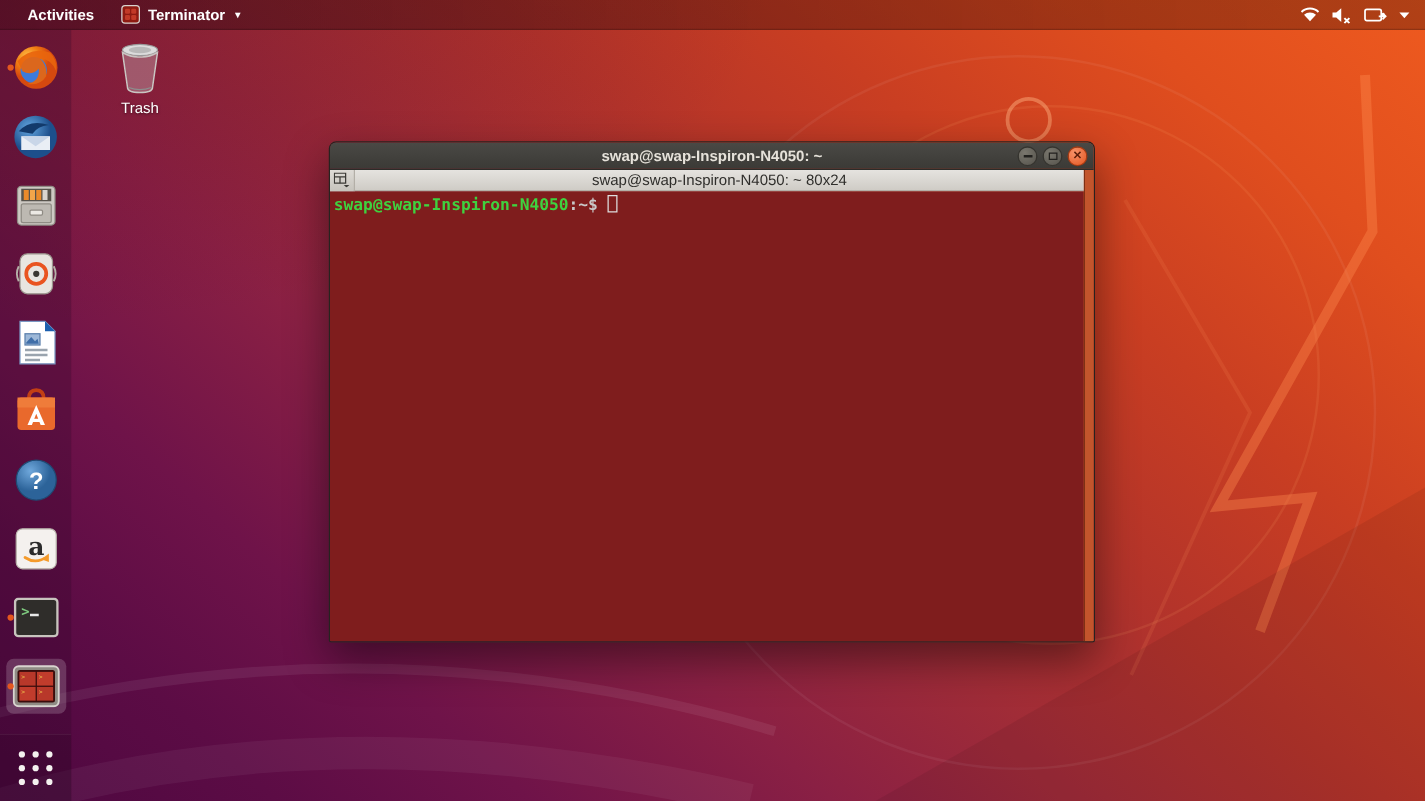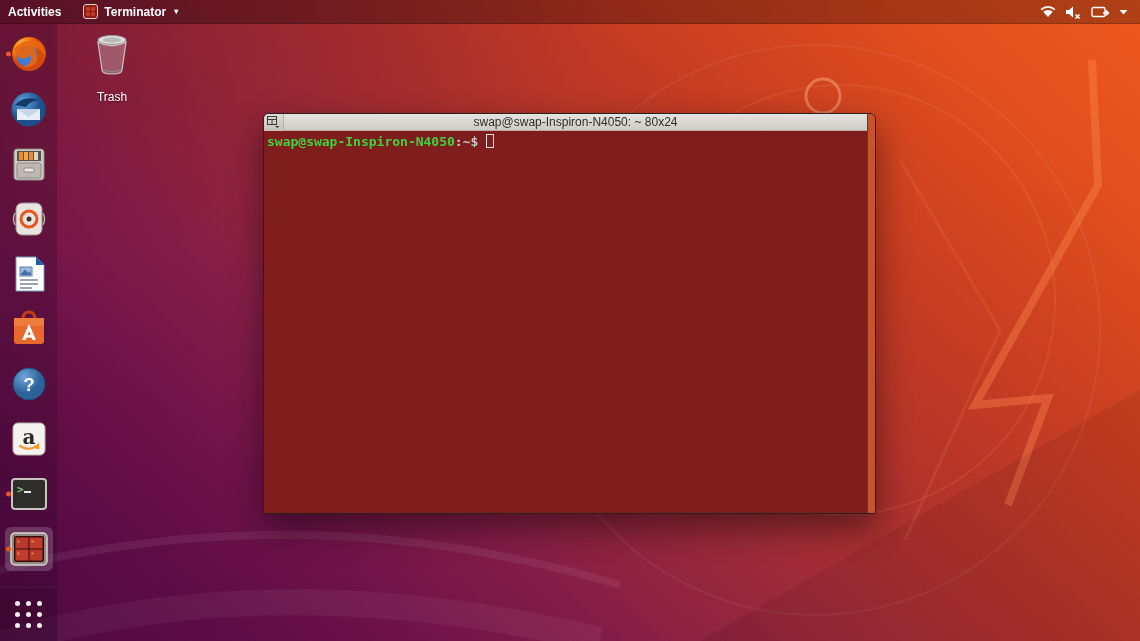--- a/index.html
+++ b/index.html
@@ -18,21 +18,21 @@
   .wallpaper svg { position:absolute; inset:0; }
 
   
   .topbar {
     position:absolute; top:0; left:0; width:1140px; height:24px;
     background:linear-gradient(90deg, rgba(25,0,8,0.38), rgba(35,5,0,0.30));
     border-bottom:1px solid rgba(0,0,0,0.18);
     display:flex; align-items:center; color:#ffffff;
     font-size:12px; font-weight:bold; z-index:50;
   }
-  .tb-left { display:flex; align-items:center; gap:14px; padding-left:4px; }
+  .tb-left { display:flex; align-items:center; gap:14px; padding-left:18px; }
   .tb-item { display:flex; align-items:center; gap:6px; height:24px; padding:0 4px; cursor:default; }
   .mini-app-icon {
     width:15px; height:15px; border-radius:3px;
     background:#8e1b12; border:1px solid #d8d4cf;
     display:grid; grid-template-columns:1fr 1fr; grid-template-rows:1fr 1fr; gap:1px; padding:2px;
   }
   .mini-app-icon i { background:#c23a28; border-radius:1px; }
   .caret { font-size:8px; margin-left:2px; }
   .tb-center { position:absolute; left:0; right:0; display:flex; justify-content:center; pointer-events:none; }
   .clock-wrap { display:flex; align-items:center; gap:6px; pointer-events:auto; }
@@ -54,21 +54,21 @@
   .dock-icon svg { display:block; }
   .show-apps {
     position:absolute; bottom:0; left:0; width:57px; height:54px;
     display:flex; align-items:center; justify-content:center;
     border-top:1px solid rgba(255,255,255,0.06); background:rgba(0,0,0,0.08);
   }
   .apps-grid { display:grid; grid-template-columns:repeat(3,5px); grid-template-rows:repeat(3,5px); gap:6px; }
   .apps-grid i { background:#f4f1ef; border-radius:50%; }
 
   
-  .trash { position:absolute; left:82px; top:34px; width:60px; display:flex; flex-direction:column; align-items:center; gap:14px; }
+  .trash { position:absolute; left:82px; top:34px; width:60px; display:flex; flex-direction:column; align-items:center; gap:3px; }
   .trash-label { color:#ffffff; font-size:12px; text-shadow:0 1px 2px rgba(0,0,0,0.55); }
 
   
   .window {
     position:absolute; left:263px; top:113px; width:613px; height:401px;
     border-radius:6px 6px 2px 2px;
     box-shadow:0 14px 34px rgba(0,0,0,0.45);
     display:flex; flex-direction:column;
     border:1px solid #27221f;
     overflow:hidden; z-index:60;
@@ -337,20 +337,34 @@
   <svg width="40" height="42" viewBox="0 0 40 42">
     <ellipse cx="20" cy="6" rx="14" ry="4.5" fill="#dcdcdc" stroke="#9a9a9a"></ellipse>
     <ellipse cx="20" cy="6" rx="9" ry="2.6" fill="#b9b9b9"></ellipse>
     <path d="M6 8 L10 36 Q 10 40 20 40 Q 30 40 30 36 L34 8 Q 27 12 20 11.5 Q 13 12 6 8 Z" fill="rgba(225,225,225,0.30)" stroke="#c9c5c2" stroke-width="1.2"></path>
     <path d="M11 36 Q 20 39.5 29 36" fill="none" stroke="#8d8d8d"></path>
   </svg>
   <span class="trash-label">Trash</span>
 </div>
 
 <div class="window">
+  <div class="titlebar">
+    <span class="title-text">swap@swap-Inspiron-N4050: ~</span>
+    <span class="win-buttons">
+      <span class="wbtn gray">
+          <span class="glyph-min"></span>
+        </span>
+      <span class="wbtn gray">
+          <span class="glyph-max"></span>
+        </span>
+      <span class="wbtn close">
+          <span>✕</span>
+        </span>
+    </span>
+  </div>
 
   <div class="win-body">
     <div class="win-main">
       <div class="tabbar">
         <span class="group-btn">
           <svg width="13" height="12" viewBox="0 0 13 12">
             <rect x="0.5" y="0.5" width="9" height="8" fill="none" stroke="#3c3b37"></rect>
             <line x1="0.5" y1="3.5" x2="9.5" y2="3.5" stroke="#3c3b37"></line>
             <line x1="5" y1="3.5" x2="5" y2="8.5" stroke="#3c3b37"></line>
             <polygon points="8,10 12.5,10 10.2,12" fill="#3c3b37"></polygon>

